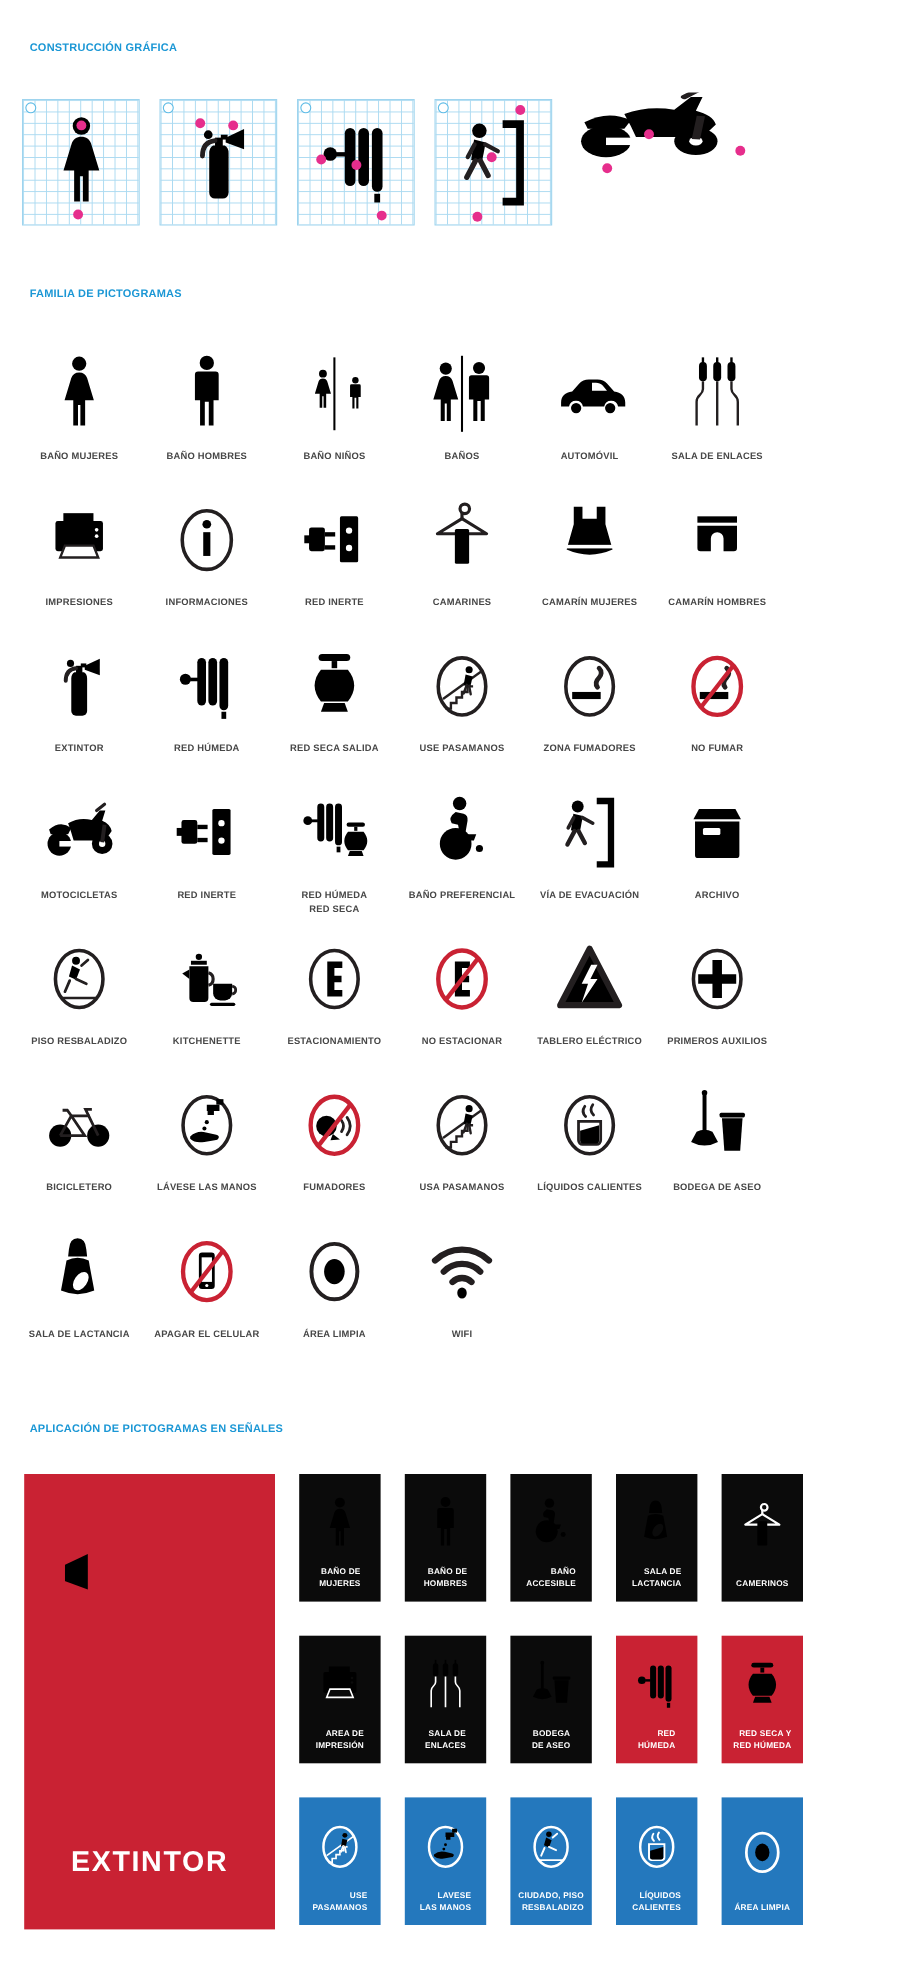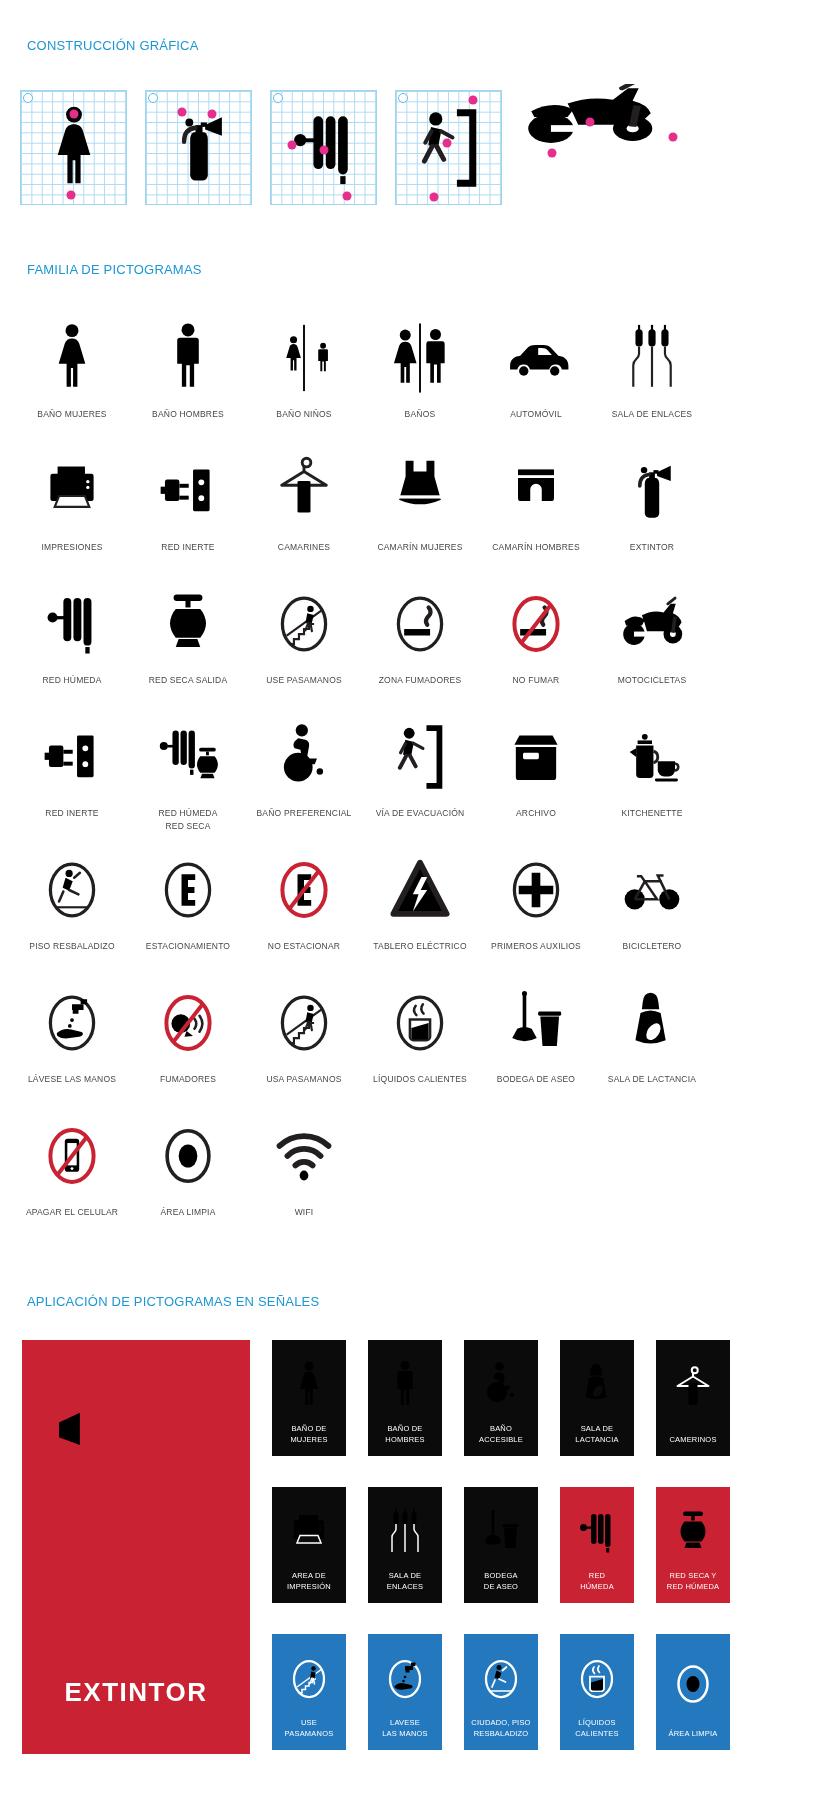--- a/index.html
+++ b/index.html
@@ -1,50 +1,50 @@
 <!DOCTYPE html>
 <html><head>
 <meta charset="utf-8">
 <style>
   html,body{margin:0;padding:0;background:#fff}
   .page{position:relative;width:820px;height:1802px;background:#fff;overflow:hidden;
         font-family:"Liberation Sans",sans-serif;-webkit-font-smoothing:antialiased}
-  .stitle{position:absolute;left:27px;font-size:13px;font-weight:normal;color:#1b97d5;letter-spacing:.2px;white-space:nowrap}
+  .stitle{position:absolute;left:27px;font-size:10px;font-weight:bold;color:#1b97d5;letter-spacing:.2px;white-space:nowrap}
   #t1{top:38px}#t2{top:262px}#t3{top:1294px}
 
   
   #cgrid{position:absolute;left:20px;top:90px;display:flex;gap:18px}
   .gbox{position:relative;width:105px;height:113px;color:#231f20;
         background-image:linear-gradient(#abdaf1 1px,transparent 1px),linear-gradient(90deg,#abdaf1 1px,transparent 1px);
         background-size:10.4px 10.35px;border:1px solid #9ed4ee;
         display:flex;align-items:center;justify-content:center}
   .gbox::before{content:"";position:absolute;left:2px;top:2px;width:8px;height:8px;border:1.4px solid #5fbce6;border-radius:50%;background:#fff}
   .gbox svg{height:88px;width:92px}
   .dot{position:absolute;width:9px;height:9px;border-radius:50%;background:#e62e8c;transform:translate(-50%,-50%);z-index:2}
   #moto-large{position:absolute;left:522px;top:84px;width:178px;height:96px;color:#231f20}
   #moto-large svg{width:100%;height:100%}
 
   
   #fgrid{position:absolute;left:14px;top:308px;display:grid;grid-template-columns:repeat(6,116px);grid-auto-rows:133px}
   .fcell{display:flex;flex-direction:column;align-items:center;padding-top:10px}
   .ficon{height:76px;display:flex;align-items:flex-end;justify-content:center;color:#231f20}
   .ficon svg{height:72px;width:98px}
-  .flabel{margin-top:14px;font-size:8.5px;font-weight:normal;color:#474747;letter-spacing:.2px;
+  .flabel{margin-top:14px;font-size:8.5px;font-weight:bold;color:#474747;letter-spacing:.2px;
           text-align:center;white-space:pre-line;line-height:1.5}
 
   
   #featured{position:absolute;left:22px;top:1340px;width:228px;height:414px;background:#c92233;color:#fff;--cut:#c92233}
   #featured svg{position:absolute;left:50%;top:40px;transform:translateX(-50%);height:250px}
   #featured .xlabel{position:absolute;left:0;right:0;bottom:46px;text-align:center;font-size:26px;font-weight:bold;letter-spacing:1.5px}
   #sgrid{position:absolute;left:272px;top:1340px;display:grid;grid-template-columns:repeat(5,74px);
          column-gap:22px;row-gap:31px;grid-auto-rows:116px}
   .tile{display:flex;flex-direction:column;align-items:center;color:#fff}
   .tile .ticon{flex:1;display:flex;align-items:center;justify-content:center;padding-top:5px}
   .tile svg{height:50px;width:64px}
-  .tlabel{font-size:7.5px;font-weight:normal;text-align:center;line-height:1.45;white-space:pre-line;margin-bottom:10px;letter-spacing:.2px}
+  .tlabel{font-size:7.5px;font-weight:bold;text-align:right;line-height:1.45;white-space:pre-line;margin-bottom:10px;letter-spacing:.2px}
   .bg-black{background:#0b0b0b;--cut:#0b0b0b}
   .bg-red{background:#c92233;--cut:#c92233}
   .bg-blue{background:#2478bd;--cut:#2478bd}
   .hidden-defs{position:absolute;width:0;height:0;overflow:hidden}
 </style>
 </head>
 <body>
 
 <svg class="hidden-defs" aria-hidden="true">
     <defs>
@@ -413,20 +413,28 @@
         <div class="ficon">
           <svg viewBox="0 0 100 100">
             <use href="#s-printer"></use>
           </svg>
         </div>
         <div class="flabel">IMPRESIONES</div>
       </div>
       <div class="fcell">
         <div class="ficon">
           <svg viewBox="0 0 100 100">
+            <use href="#s-info"></use>
+          </svg>
+        </div>
+        <div class="flabel">INFORMACIONES</div>
+      </div>
+      <div class="fcell">
+        <div class="ficon">
+          <svg viewBox="0 0 100 100">
             <use href="#s-plug"></use>
           </svg>
         </div>
         <div class="flabel">RED INERTE</div>
       </div>
       <div class="fcell">
         <div class="ficon">
           <svg viewBox="0 0 100 100">
             <use href="#s-hanger"></use>
           </svg>
@@ -542,32 +550,32 @@
         <div class="ficon">
           <svg viewBox="0 0 100 100">
             <use href="#s-archive"></use>
           </svg>
         </div>
         <div class="flabel">ARCHIVO</div>
       </div>
       <div class="fcell">
         <div class="ficon">
           <svg viewBox="0 0 100 100">
+            <use href="#s-slip"></use>
+          </svg>
+        </div>
+        <div class="flabel">PISO RESBALADIZO</div>
+      </div>
+      <div class="fcell">
+        <div class="ficon">
+          <svg viewBox="0 0 100 100">
             <use href="#s-kitchen"></use>
           </svg>
         </div>
         <div class="flabel">KITCHENETTE</div>
-      </div>
-      <div class="fcell">
-        <div class="ficon">
-          <svg viewBox="0 0 100 100">
-            <use href="#s-slip"></use>
-          </svg>
-        </div>
-        <div class="flabel">PISO RESBALADIZO</div>
       </div>
       <div class="fcell">
         <div class="ficon">
           <svg viewBox="0 0 100 100">
             <use href="#s-e"></use>
           </svg>
         </div>
         <div class="flabel">ESTACIONAMIENTO</div>
       </div>
       <div class="fcell">

